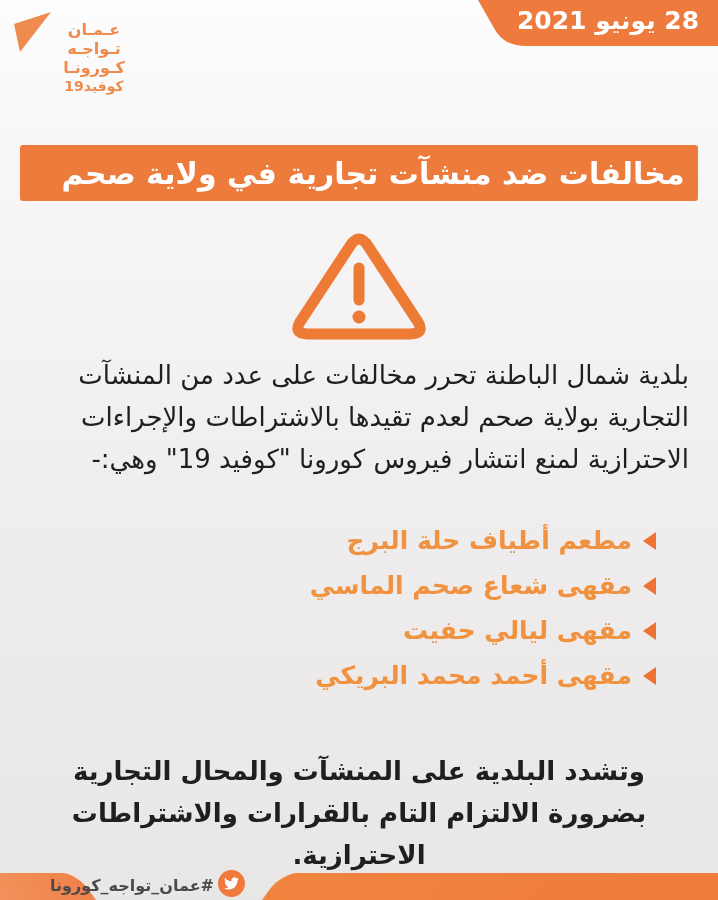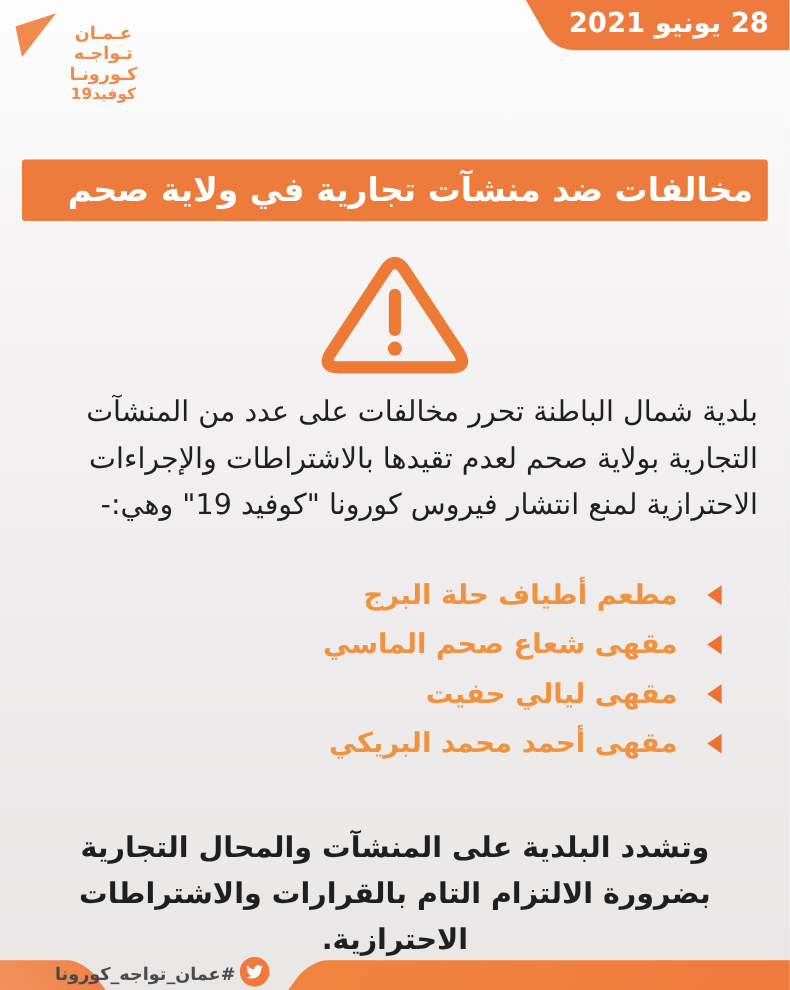--- a/index.html
+++ b/index.html
@@ -51,21 +51,21 @@
   
   .intro{
     position:absolute;top:354px;left:29px;width:660px;
     text-align:right;color:var(--text-dark);
     font-size:26px;font-weight:normal;line-height:42px;direction:rtl;
   }
 
   
   .violations{position:absolute;top:524px;right:62px;direction:rtl}
   .violation{
-    display:flex;align-items:center;gap:27px;height:33px;margin-bottom:12px;
+    display:flex;align-items:center;gap:11px;height:33px;margin-bottom:12px;
     color:var(--orange-list);font-size:25px;font-weight:bold;white-space:nowrap;
   }
   .v-marker{
     width:0;height:0;flex:0 0 auto;
     border-top:9px solid transparent;border-bottom:9px solid transparent;
     border-right:13px solid var(--orange-marker);
   }
 
   
   .closing{

